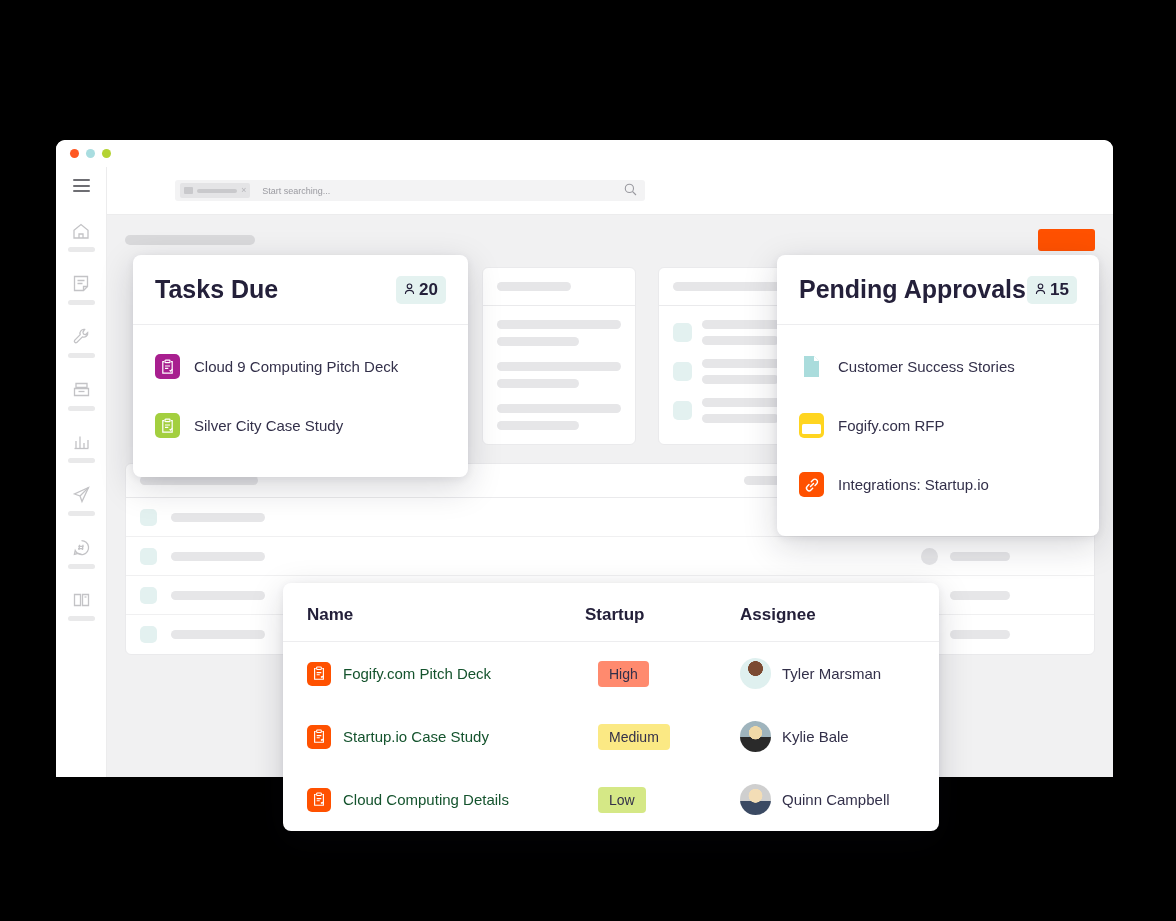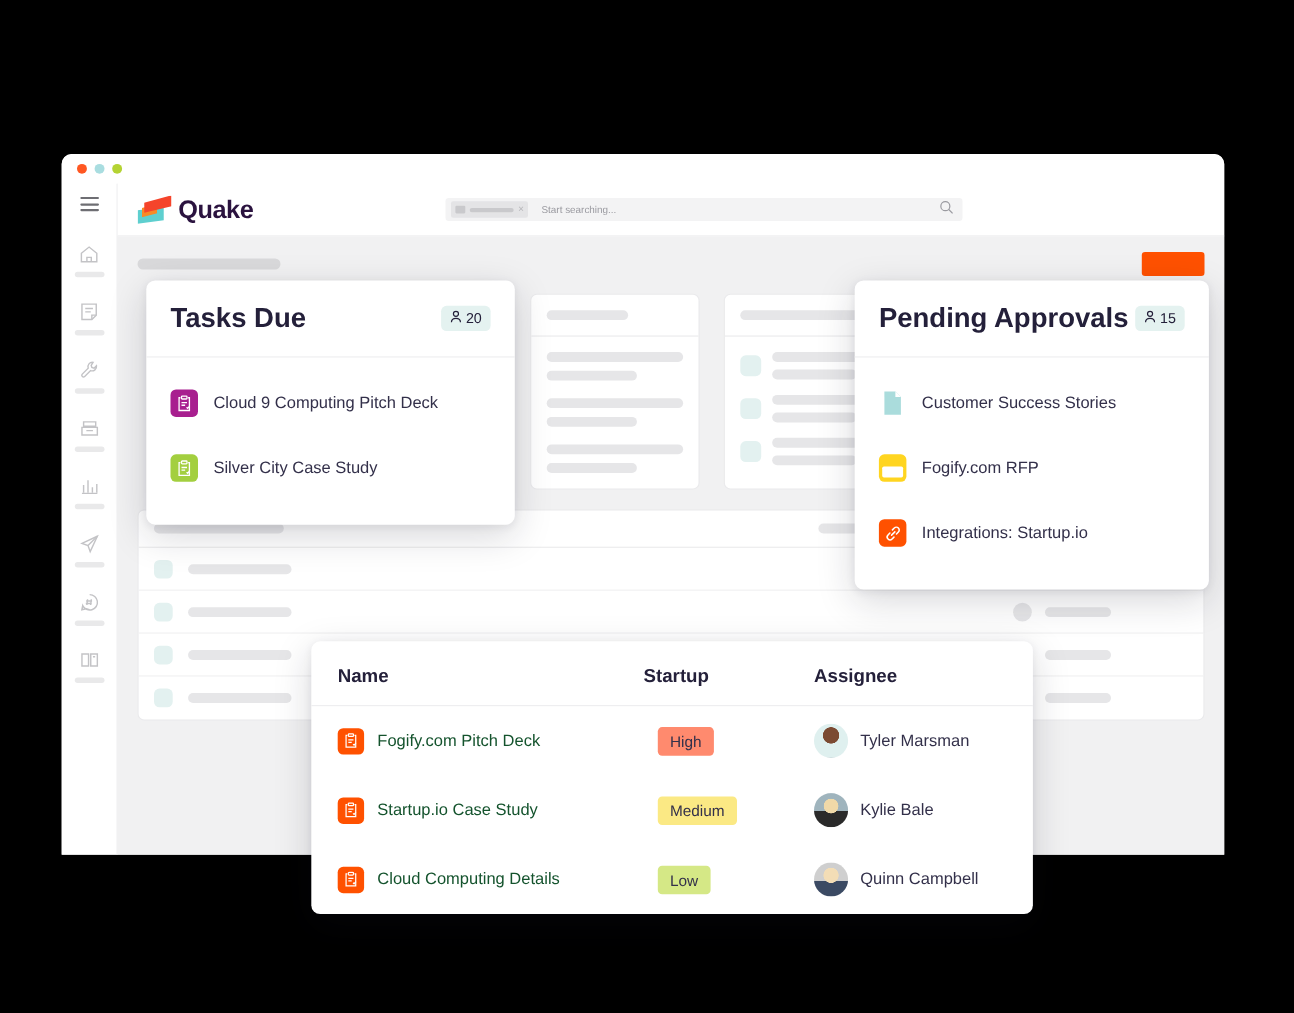--- a/index.html
+++ b/index.html
@@ -108,21 +108,21 @@
     box-shadow: 0 10px 34px rgba(24,24,40,.17), 0 2px 8px rgba(24,24,40,.07);
   }
   .fcard-head {
     display:flex; align-items:center; justify-content:space-between;
     padding: 20px 22px; border-bottom: 1px solid #ededef;
   }
   .fcard-title { font-size: 25px; font-weight: bold; color:#24203a; }
   .countbadge {
     background:#e4f2f0; border-radius:5px; padding: 4px 8px;
     display:flex; align-items:center; gap:4px;
-    font-size: 13px; color:#24203a;
+    font-size: 17px; color:#24203a;font-weight:bold;
   }
   .fcard-body { padding: 12px 22px 22px; }
   .frow { display:flex; align-items:center; gap: 14px; height: 59px; }
   .ftext { font-size: 15px; color:#33304a; }
 
   .ico { width:25px; height:25px; border-radius:5px; flex:none; display:flex; align-items:center; justify-content:center; }
 
   
   #tasks-card { left: 133px; top: 255px; width: 335px; }
   
@@ -245,28 +245,20 @@
                 <path d="M12.5 6h2"></path>
             </svg>
           </span>
           <div class="railbar"></div>
         </div>
       </div>
 
       <div class="main">
 
         <div class="topbar">
-          <div class="logo">
-            <span class="logomark">
-              <i class="teal"></i>
-                <i class="orange"></i>
-                <i class="red"></i>
-            </span>
-            <span class="logotext">Quake</span>
-          </div>
 
           <div class="searchwrap">
             <span class="chip">
               <i class="chipfolder"></i>
               <i class="chipbar"></i>
               <i class="chipx">×</i>
             </span>
             <span class="searchph">Start searching...</span>
             <span class="searchmag">
               <svg width="13" height="13" viewBox="0 0 13 13" fill="none" stroke="#9a9aa0" stroke-width="1.1">

